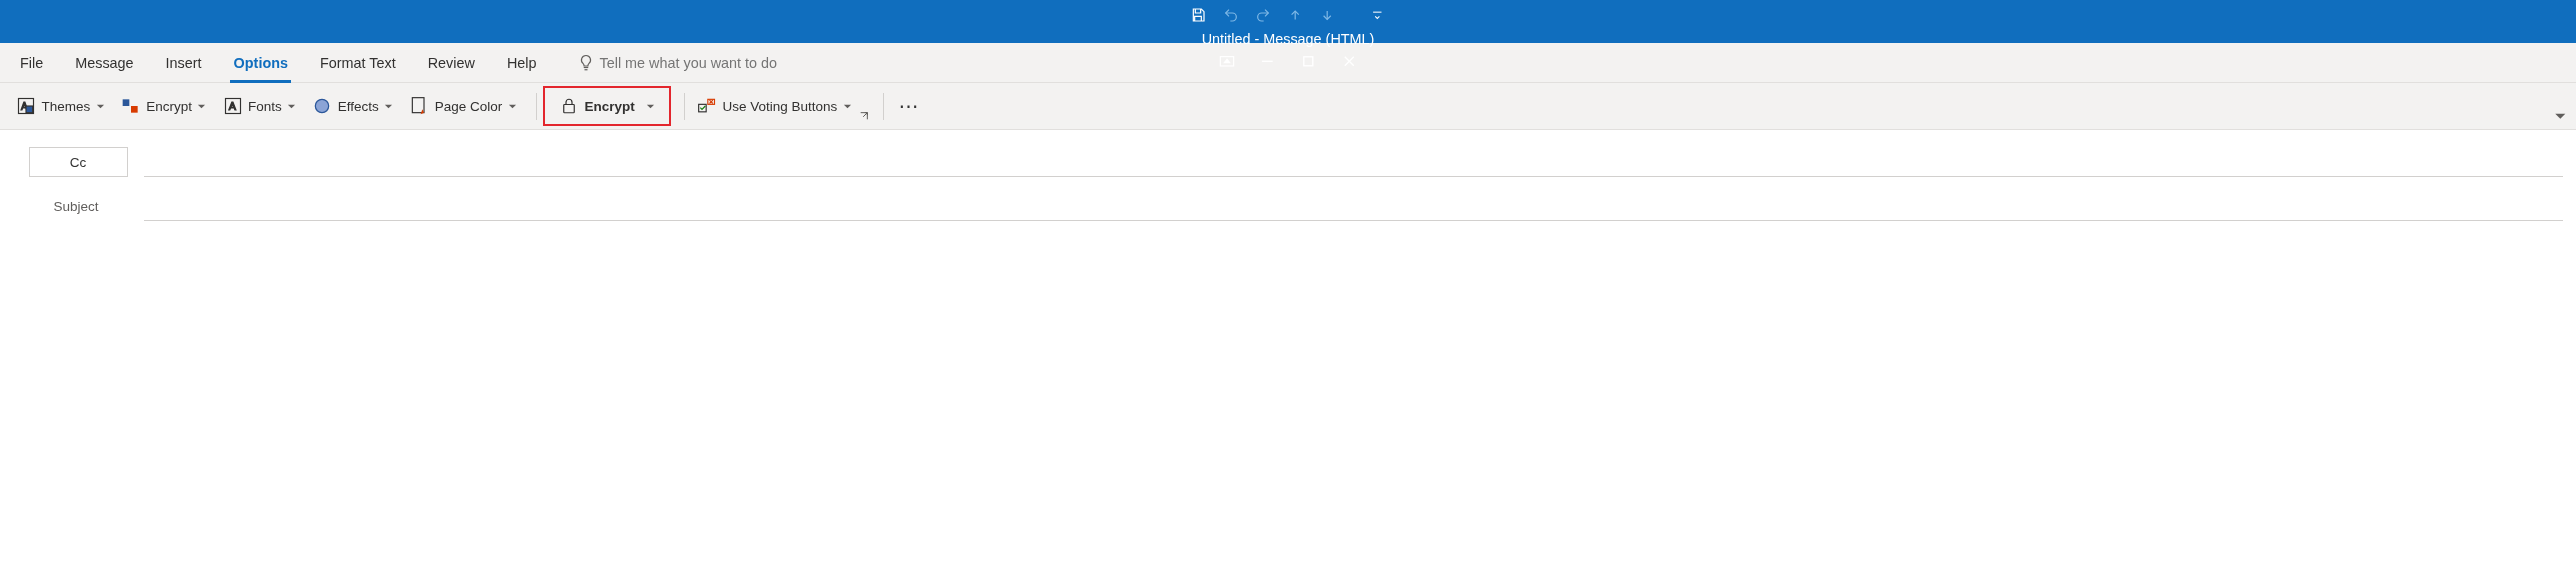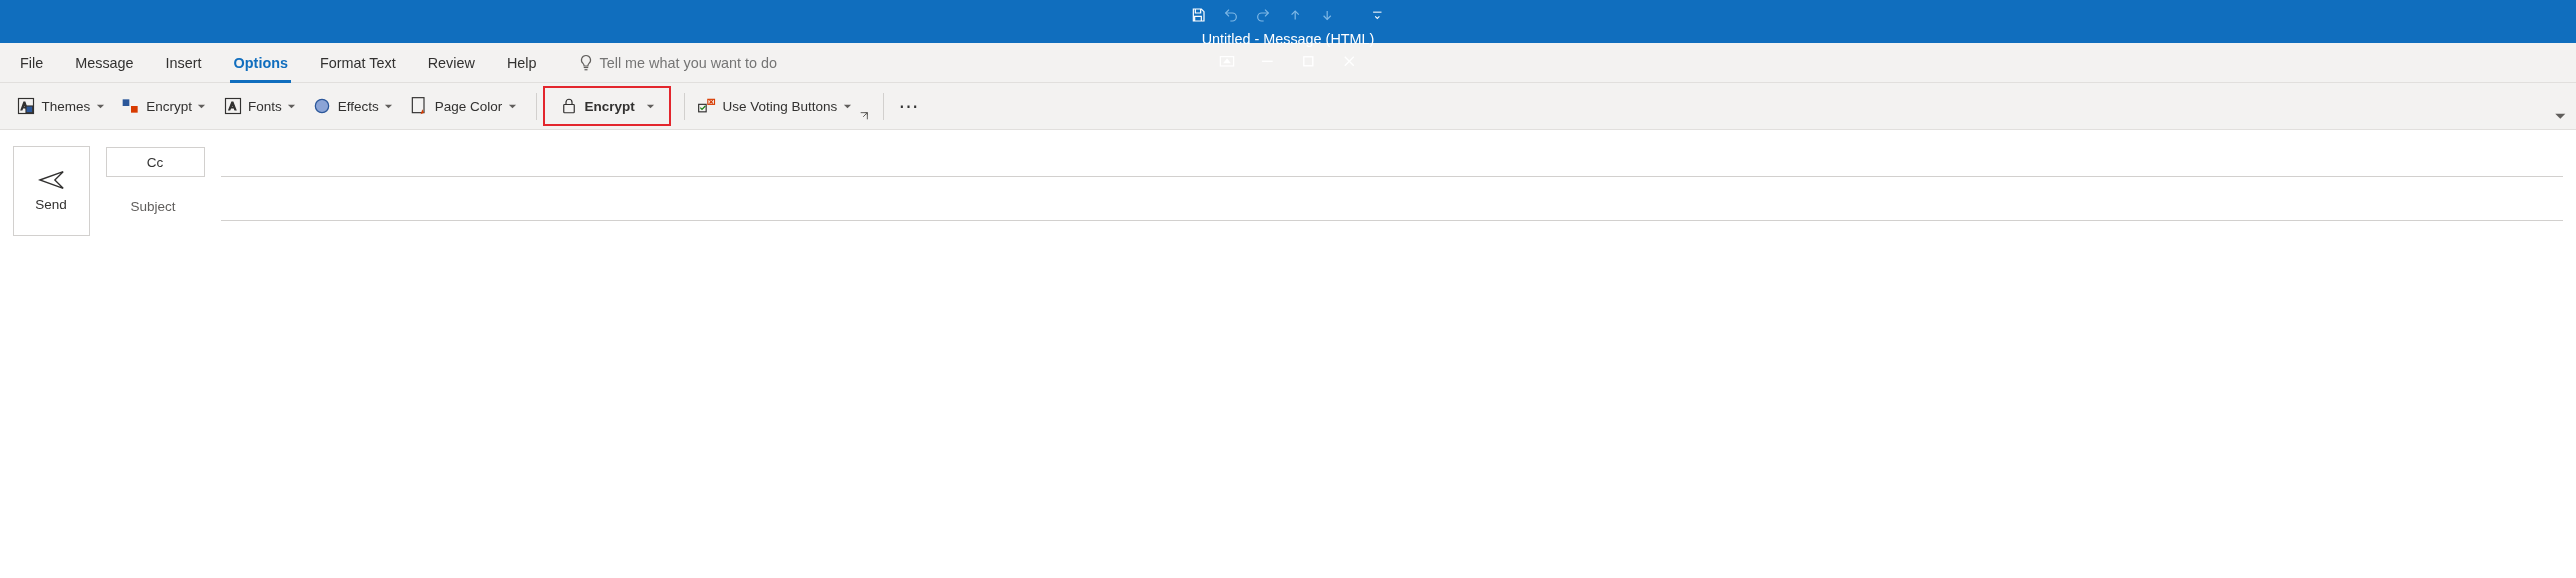--- a/index.html
+++ b/index.html
@@ -353,26 +353,20 @@
 
   <div class="collapse-chev">
     <svg width="12.6" height="12.6" viewBox="0 0 10 10" fill="#605e5c">
         <path d="M1 3l4 4 4-4z"></path>
       </svg>
   </div>
 </div>
 
 <div class="compose">
   <div class="compose-top">
-    <div class="send-btn">
-      <svg width="27" height="20" viewBox="0 0 32 24" fill="none" stroke="#323130" stroke-width="1.6">
-          <path d="M2 12L30 2 20 12 30 22 2 12z"></path>
-        </svg>
-      <span>Send</span>
-    </div>
     <div class="recip-col">
       <div class="recip-row">
         <div class="recip-btn">Cc</div>
         <input class="recip-input" value="" style="">
       </div>
       <div class="subject-row">
         <div class="subject-label">Subject</div>
         <input class="subject-input" value="" style="">
       </div>
     </div>

